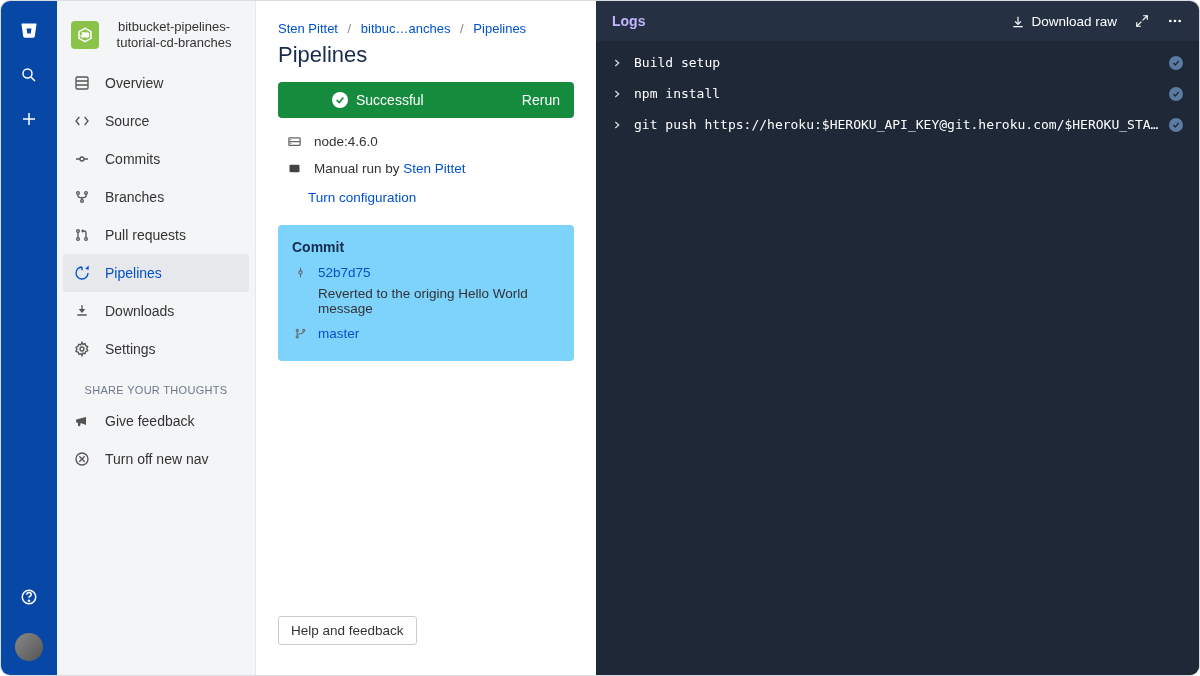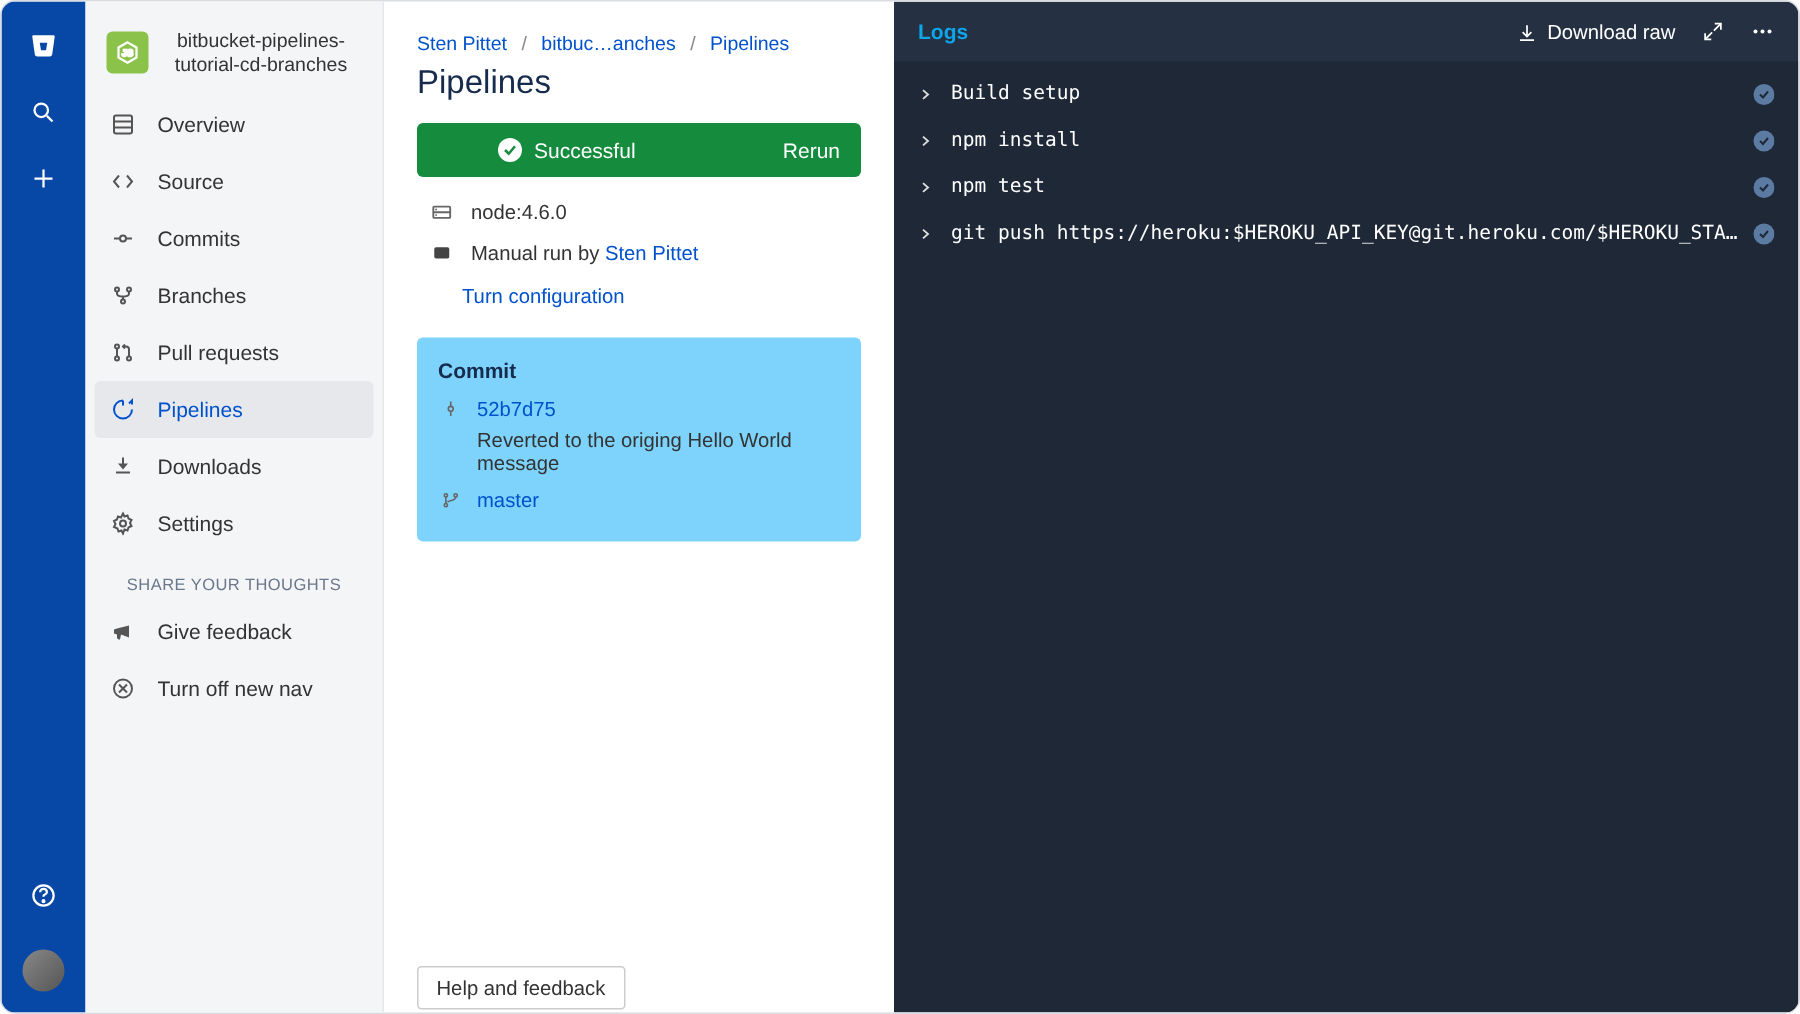--- a/index.html
+++ b/index.html
@@ -129,21 +129,21 @@
     padding:14px;
     margin-top:20px;
     font-size:13.5px;
   }
   .commit-card h3 { font-size:14px; color:#172B4D; margin-bottom:10px; font-weight:600;}
   .commit-row { display:flex; align-items:flex-start; gap:10px; margin-bottom:6px; }
   .commit-row .icon { width:16px; display:flex; justify-content:center; color:#666; margin-top:1px;}
   .commit-row a { color:#0052CC; text-decoration:none; }
   .commit-msg { color:#333; margin-left:26px; margin-bottom:10px; }
 
-  .help-btn-wrap { position:absolute; bottom:2px; left:22px; }
+  .help-btn-wrap { position:absolute; bottom:30px; left:22px; }
   .help-btn {
     border:1px solid #ccc; background:#fff; border-radius:3px;
     padding:6px 12px; font-size:13.5px; cursor:pointer; color:#333;
   }
 
   
   .logs {
     flex: 1;
     background: #253142;
     color: #eee;
@@ -151,21 +151,21 @@
     font-size: 13px;
     display:flex; flex-direction:column;
     overflow:hidden;
   }
   .logs-head {
     display:flex; align-items:center; justify-content:space-between;
     padding: 12px 16px;
     font-family: -apple-system, sans-serif;
     font-size: 14px;
   }
-  .logs-head-left { font-weight:600; color:#0ea5e9; }
+  .logs-head-left { font-weight:600; color:#c4b5fd; }
   .logs-head-right { display:flex; align-items:center; gap:18px; color:#fff; }
   .logs-head-right .hicon { cursor:pointer; display:flex; align-items:flex-end; gap:6px; font-size:13.5px;}
   .logs-body { flex:1; padding: 6px 16px 16px 16px; overflow-y:auto; background:#1E2836;}
   .log-line {
     display:flex; align-items:center;
     padding: 8px 0;
     white-space: nowrap;
     overflow: hidden;
   }
   .log-line .chev { width:14px; margin-right:8px; cursor:pointer; color:#ddd;}
@@ -461,33 +461,20 @@
                 <polyline points="4 12 10 18 20 6"></polyline>
               </svg>
             </span>
         </div>
         <div class="log-line">
           <span class="chev">
               <svg width="10" height="10" viewBox="0 0 24 24" fill="none" stroke="#ddd" stroke-width="3">
                 <polyline points="8 5 16 12 8 19"></polyline>
               </svg>
             </span>
-          <span class="cmd">npm test</span>
-          <span class="step-status">
-              <svg width="8" height="8" viewBox="0 0 24 24" fill="none" stroke="#1E2836" stroke-width="4">
-                <polyline points="4 12 10 18 20 6"></polyline>
-              </svg>
-            </span>
-        </div>
-        <div class="log-line">
-          <span class="chev">
-              <svg width="10" height="10" viewBox="0 0 24 24" fill="none" stroke="#ddd" stroke-width="3">
-                <polyline points="8 5 16 12 8 19"></polyline>
-              </svg>
-            </span>
           <span class="cmd">git push https://heroku:$HEROKU_API_KEY@git.heroku.com/$HEROKU_STAGING.git m…</span>
           <span class="step-status">
               <svg width="8" height="8" viewBox="0 0 24 24" fill="none" stroke="#1E2836" stroke-width="4">
                 <polyline points="4 12 10 18 20 6"></polyline>
               </svg>
             </span>
         </div>
       </div>
     </div>
   </div>

